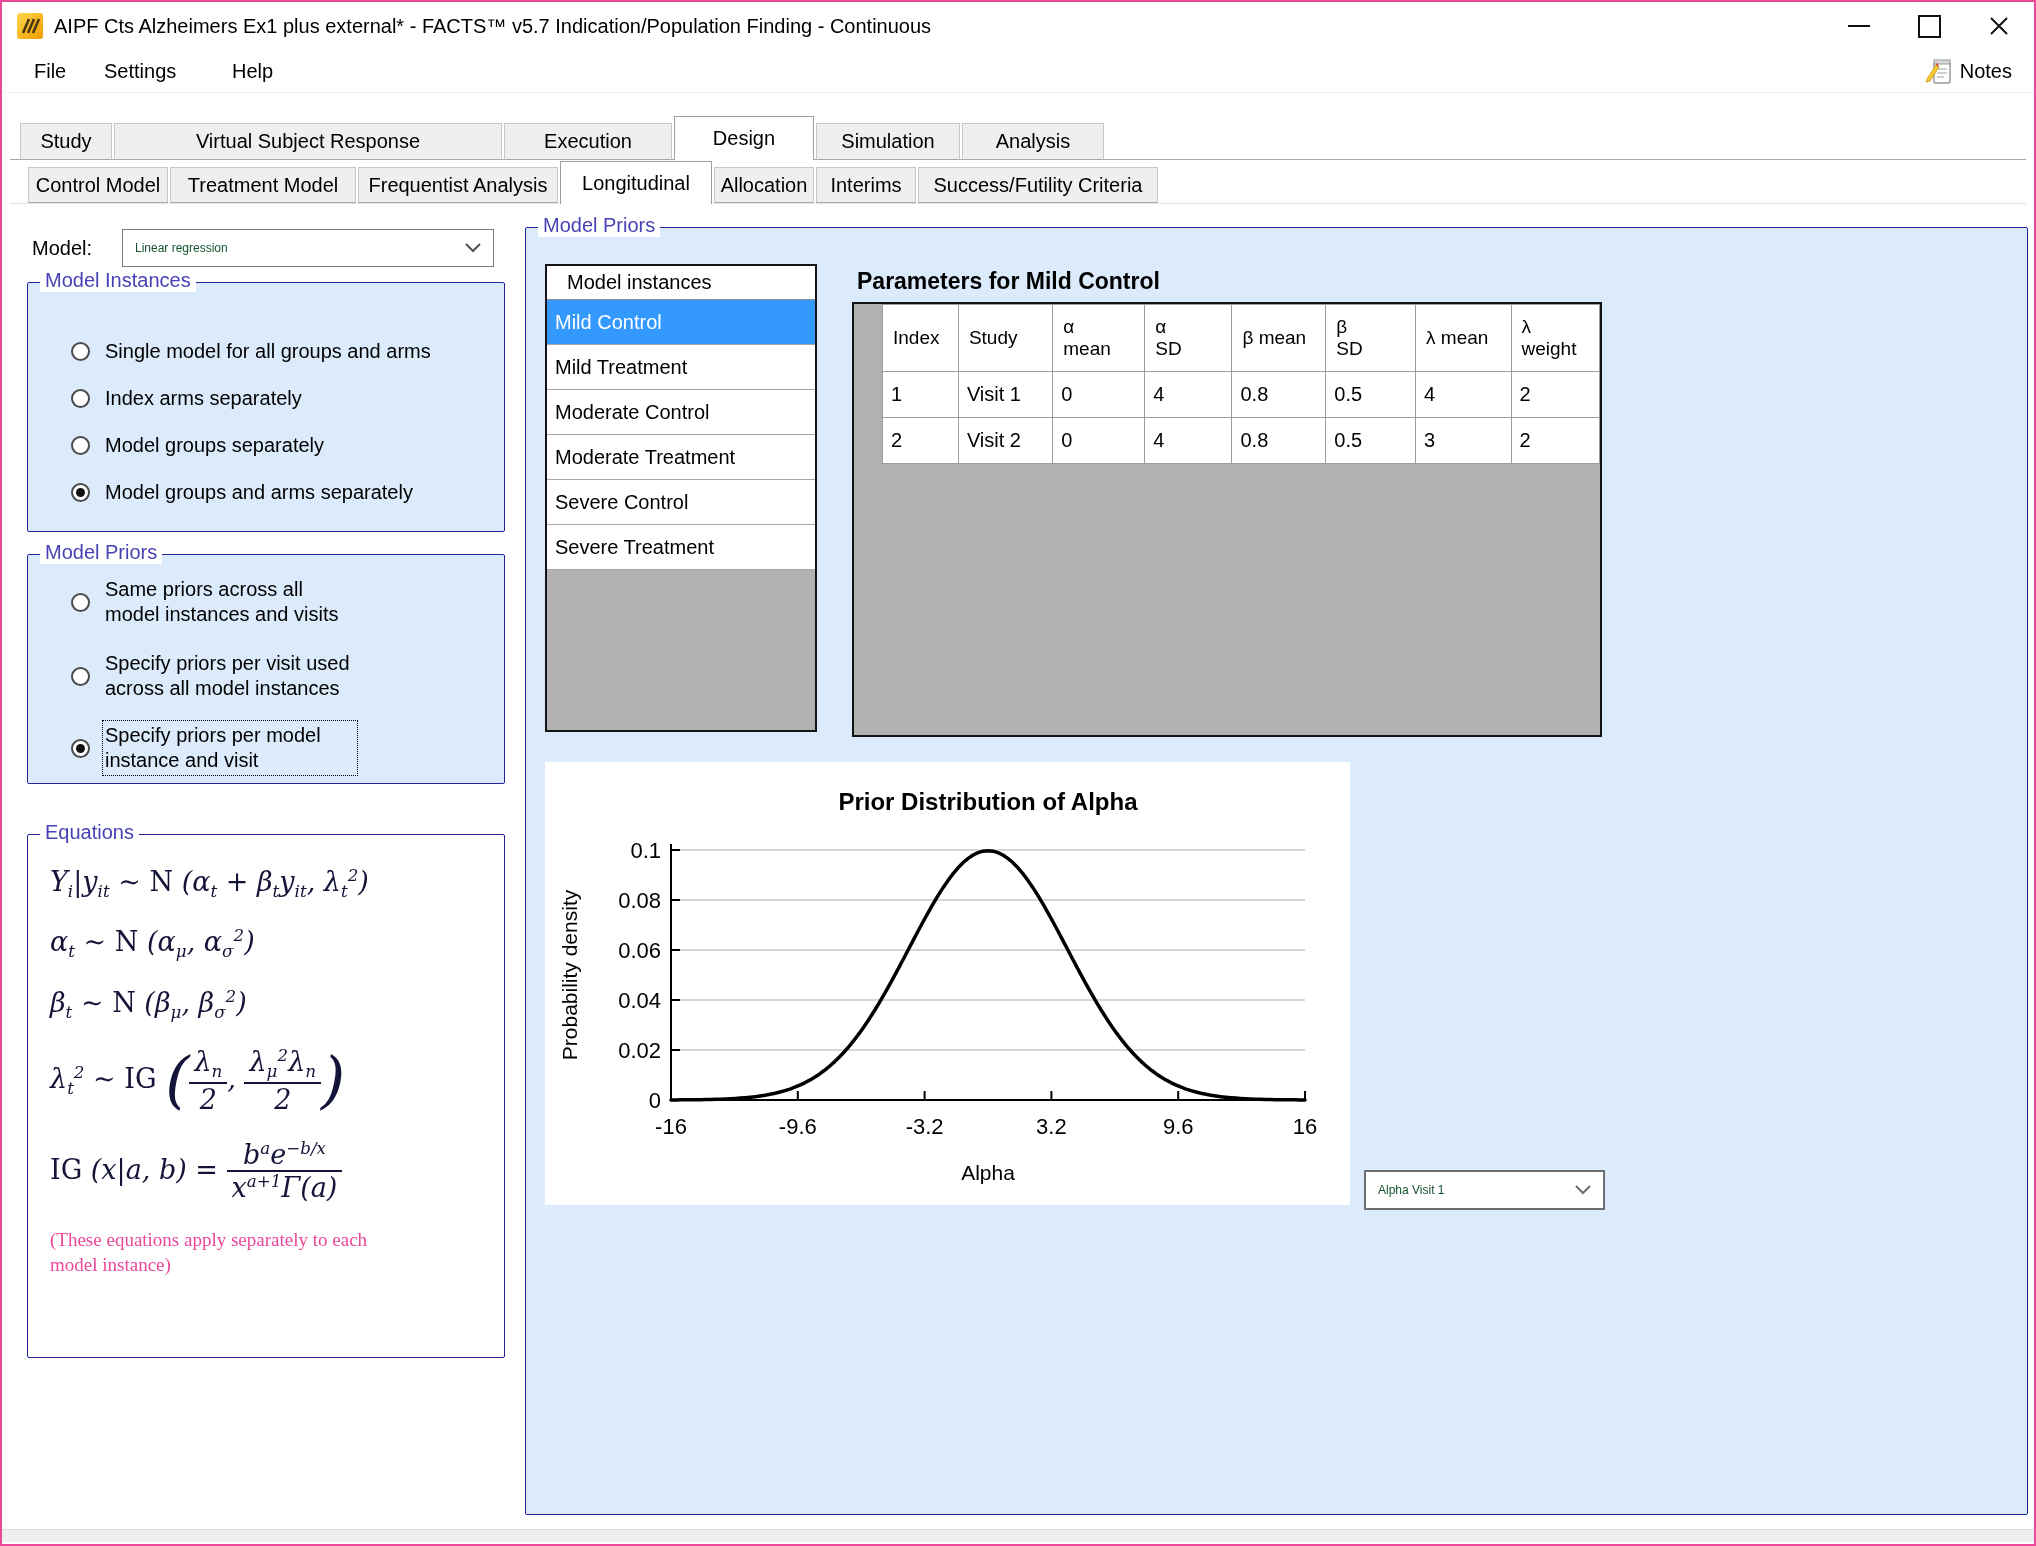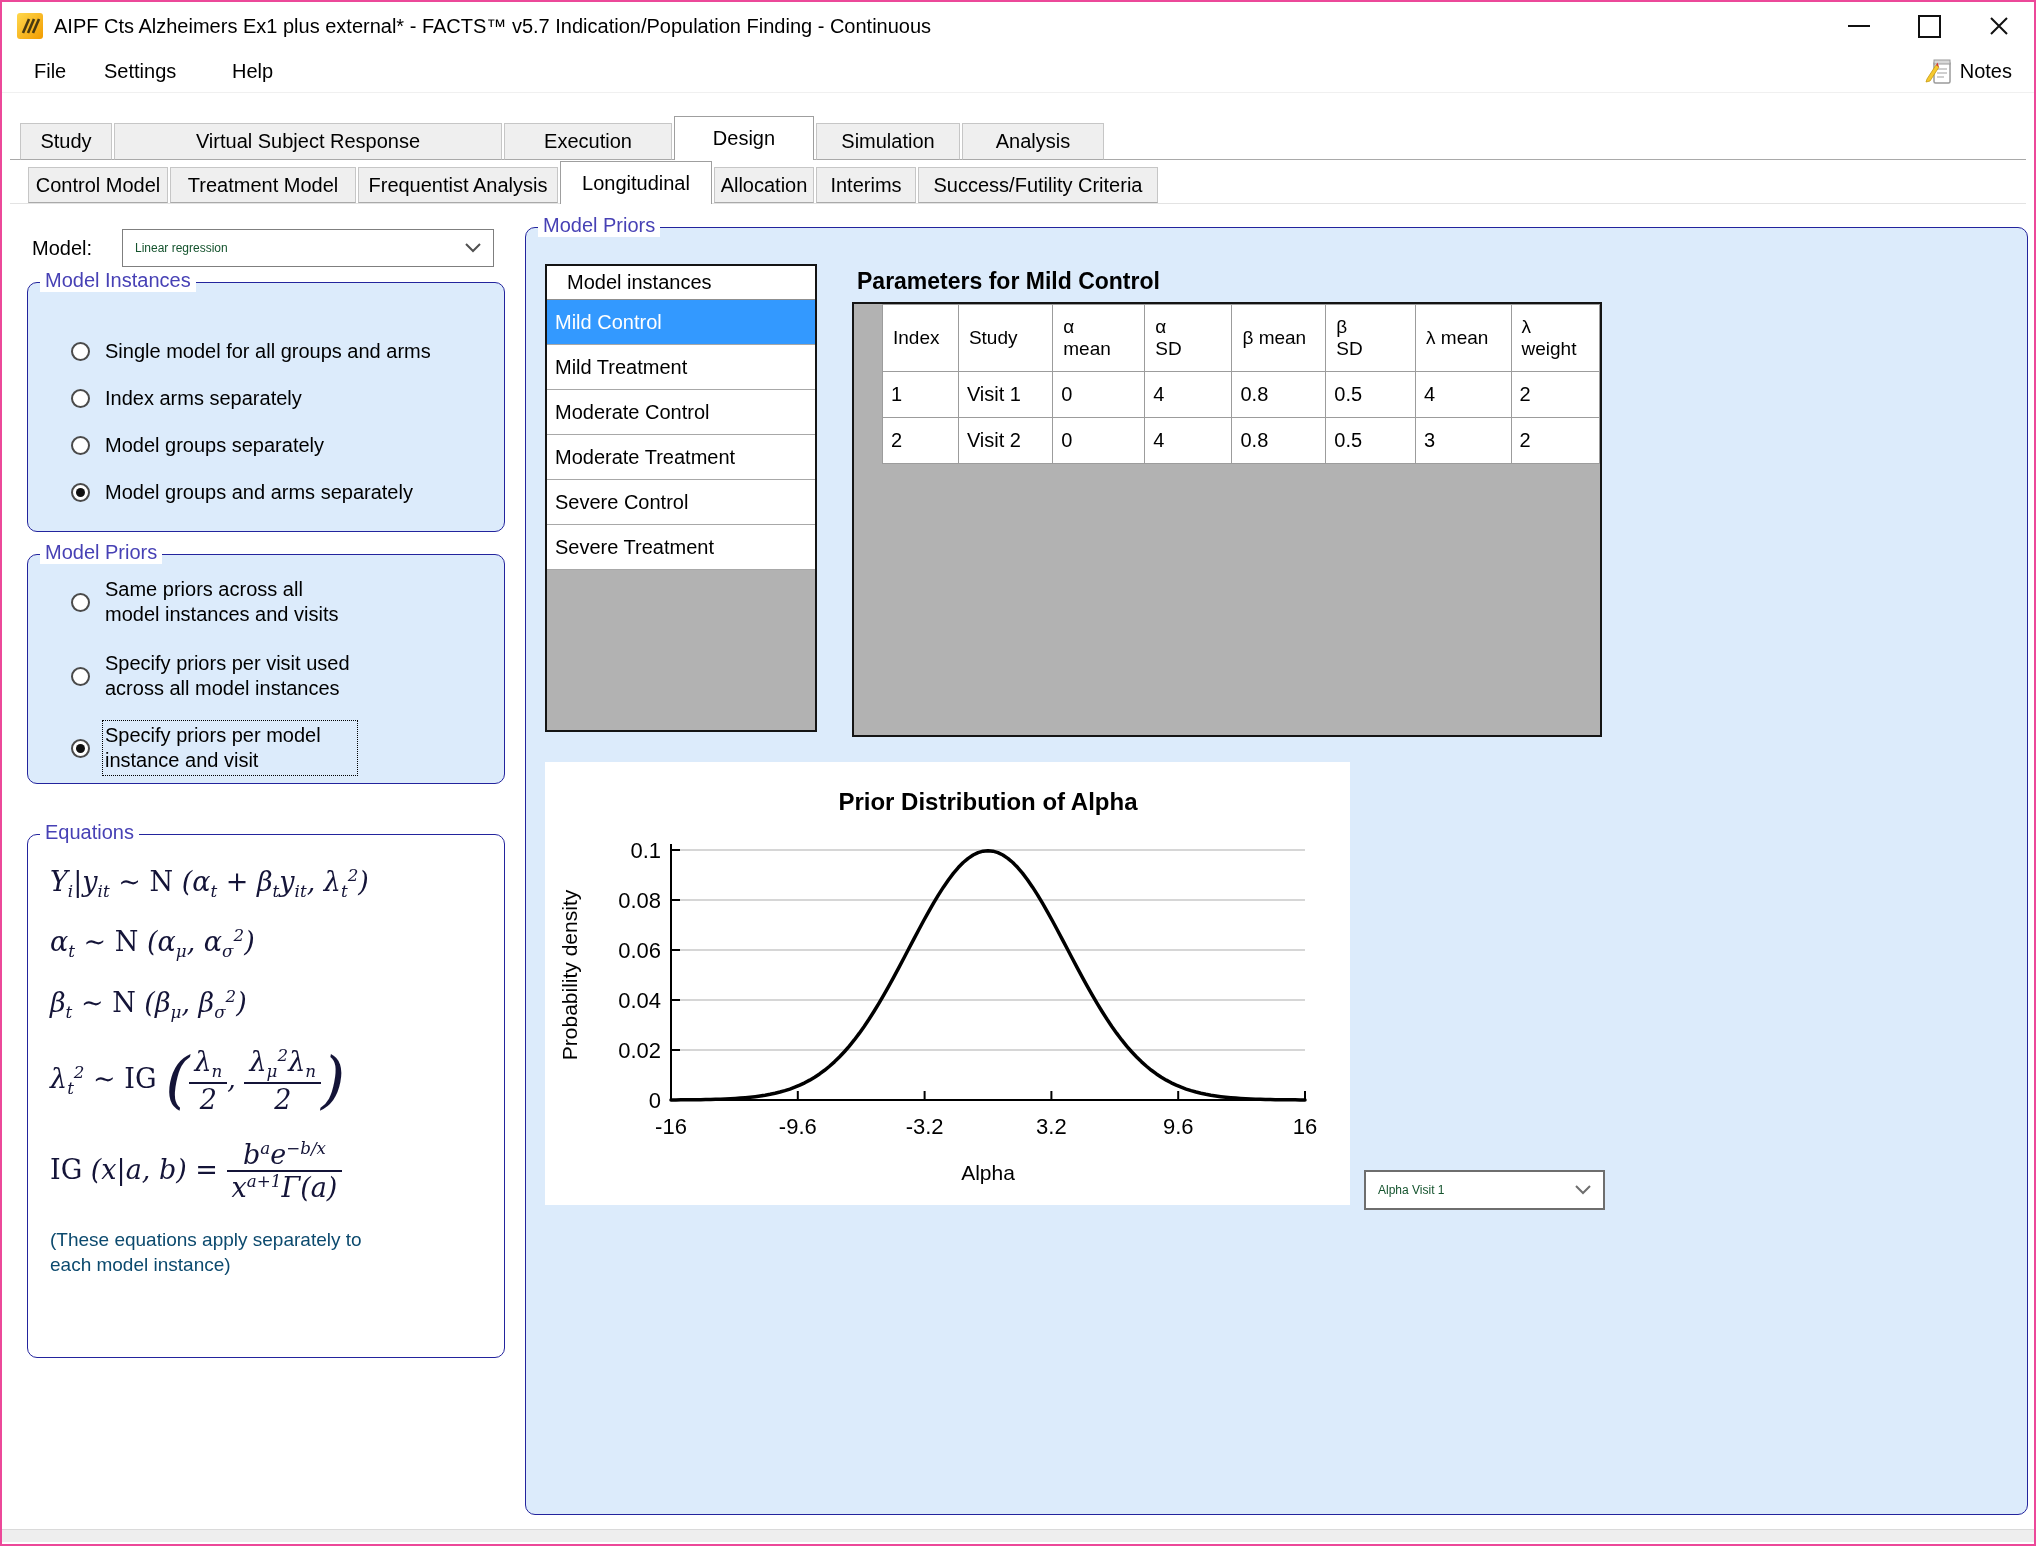--- a/index.html
+++ b/index.html
@@ -16,21 +16,21 @@
   
   #menubar{position:absolute;left:0;top:48px;width:100%;height:42px;background:#fff;border-bottom:1px solid #f0f0f0;}
   .menu-item{position:absolute;top:0;height:42px;line-height:42px;font-size:20px;color:#000;padding:0 6px;cursor:default;}
   #notes-btn{position:absolute;right:22px;top:2px;height:38px;display:flex;align-items:center;gap:6px;font-size:20px;}
   .tab{position:absolute;background:#efefef;border:1px solid #c6c6c6;border-bottom:1px solid #a9a9a9;box-sizing:border-box;
        text-align:center;font-size:20px;color:#000;display:flex;align-items:center;justify-content:center;white-space:nowrap;}
   .tab.active{background:#fff;border:1px solid #9f9f9f;border-bottom:none;z-index:3;}
   .tabline{position:absolute;left:8px;right:8px;height:0;border-bottom:1px solid #a9a9a9;}
 
   
-  .groupbox{position:absolute;border:1.5px solid #23249d;border-radius:10px;box-sizing:border-box;}
+  .groupbox{position:absolute;border:1.5px solid #23249d;border-radius:2px;box-sizing:border-box;}
   .groupbox.bluefill{background:#dcebfb;}
   .groupbox.whitefill{background:#ffffff;}
   .gb-label{position:absolute;top:-14px;left:12px;background:#ffffff;padding:0 5px;font-size:20px;color:#4741b5;white-space:nowrap;}
 
   
   .dropdown{position:absolute;background:#fff;border:1px solid #7f7f7f;box-sizing:border-box;display:flex;align-items:center;font-size:12px;color:#14532d;padding-left:12px;cursor:default;}
   .dropdown .chev{position:absolute;right:12px;top:50%;margin-top:-5px;}
   .dropdown.thick{border:2px solid #6e6e6e;}
 
   
@@ -62,21 +62,21 @@
   
   #equations-body{position:absolute;left:22px;top:30px;right:14px;color:#141438;}
   .eq{font-family:"DejaVu Serif",serif;font-style:italic;font-size:27px;margin-bottom:24px;}
   .eq sub{font-size:62%;}
   .eq sup{font-size:62%;}
   .eq .rm{font-style:normal;}
   .frac{display:inline-block;vertical-align:middle;text-align:center;line-height:1.15;}
   .fnum{display:block;border-bottom:2px solid #141438;padding:0 5px;}
   .fden{display:block;padding:0 5px;}
   .bigp{font-size:230%;font-weight:100;vertical-align:middle;line-height:0;}
-  .eq-note{font-family:Liberation Sans, sans-serif;font-size:19px;font-style:normal;color:#0c4a6e;line-height:25px;margin-top:6px;max-width:330px;}
+  .eq-note{font-family:Liberation Serif, serif;font-size:19px;font-style:normal;color:#ec4899;line-height:25px;margin-top:6px;max-width:330px;}
 
   
   #bottom-strip{position:absolute;left:0;right:0;bottom:2px;height:12px;background:#eeeeee;border-top:1px solid #dadada;}
 </style>
 </head>
 <body>
 
 <div id="window">
 
   <div id="titlebar">

